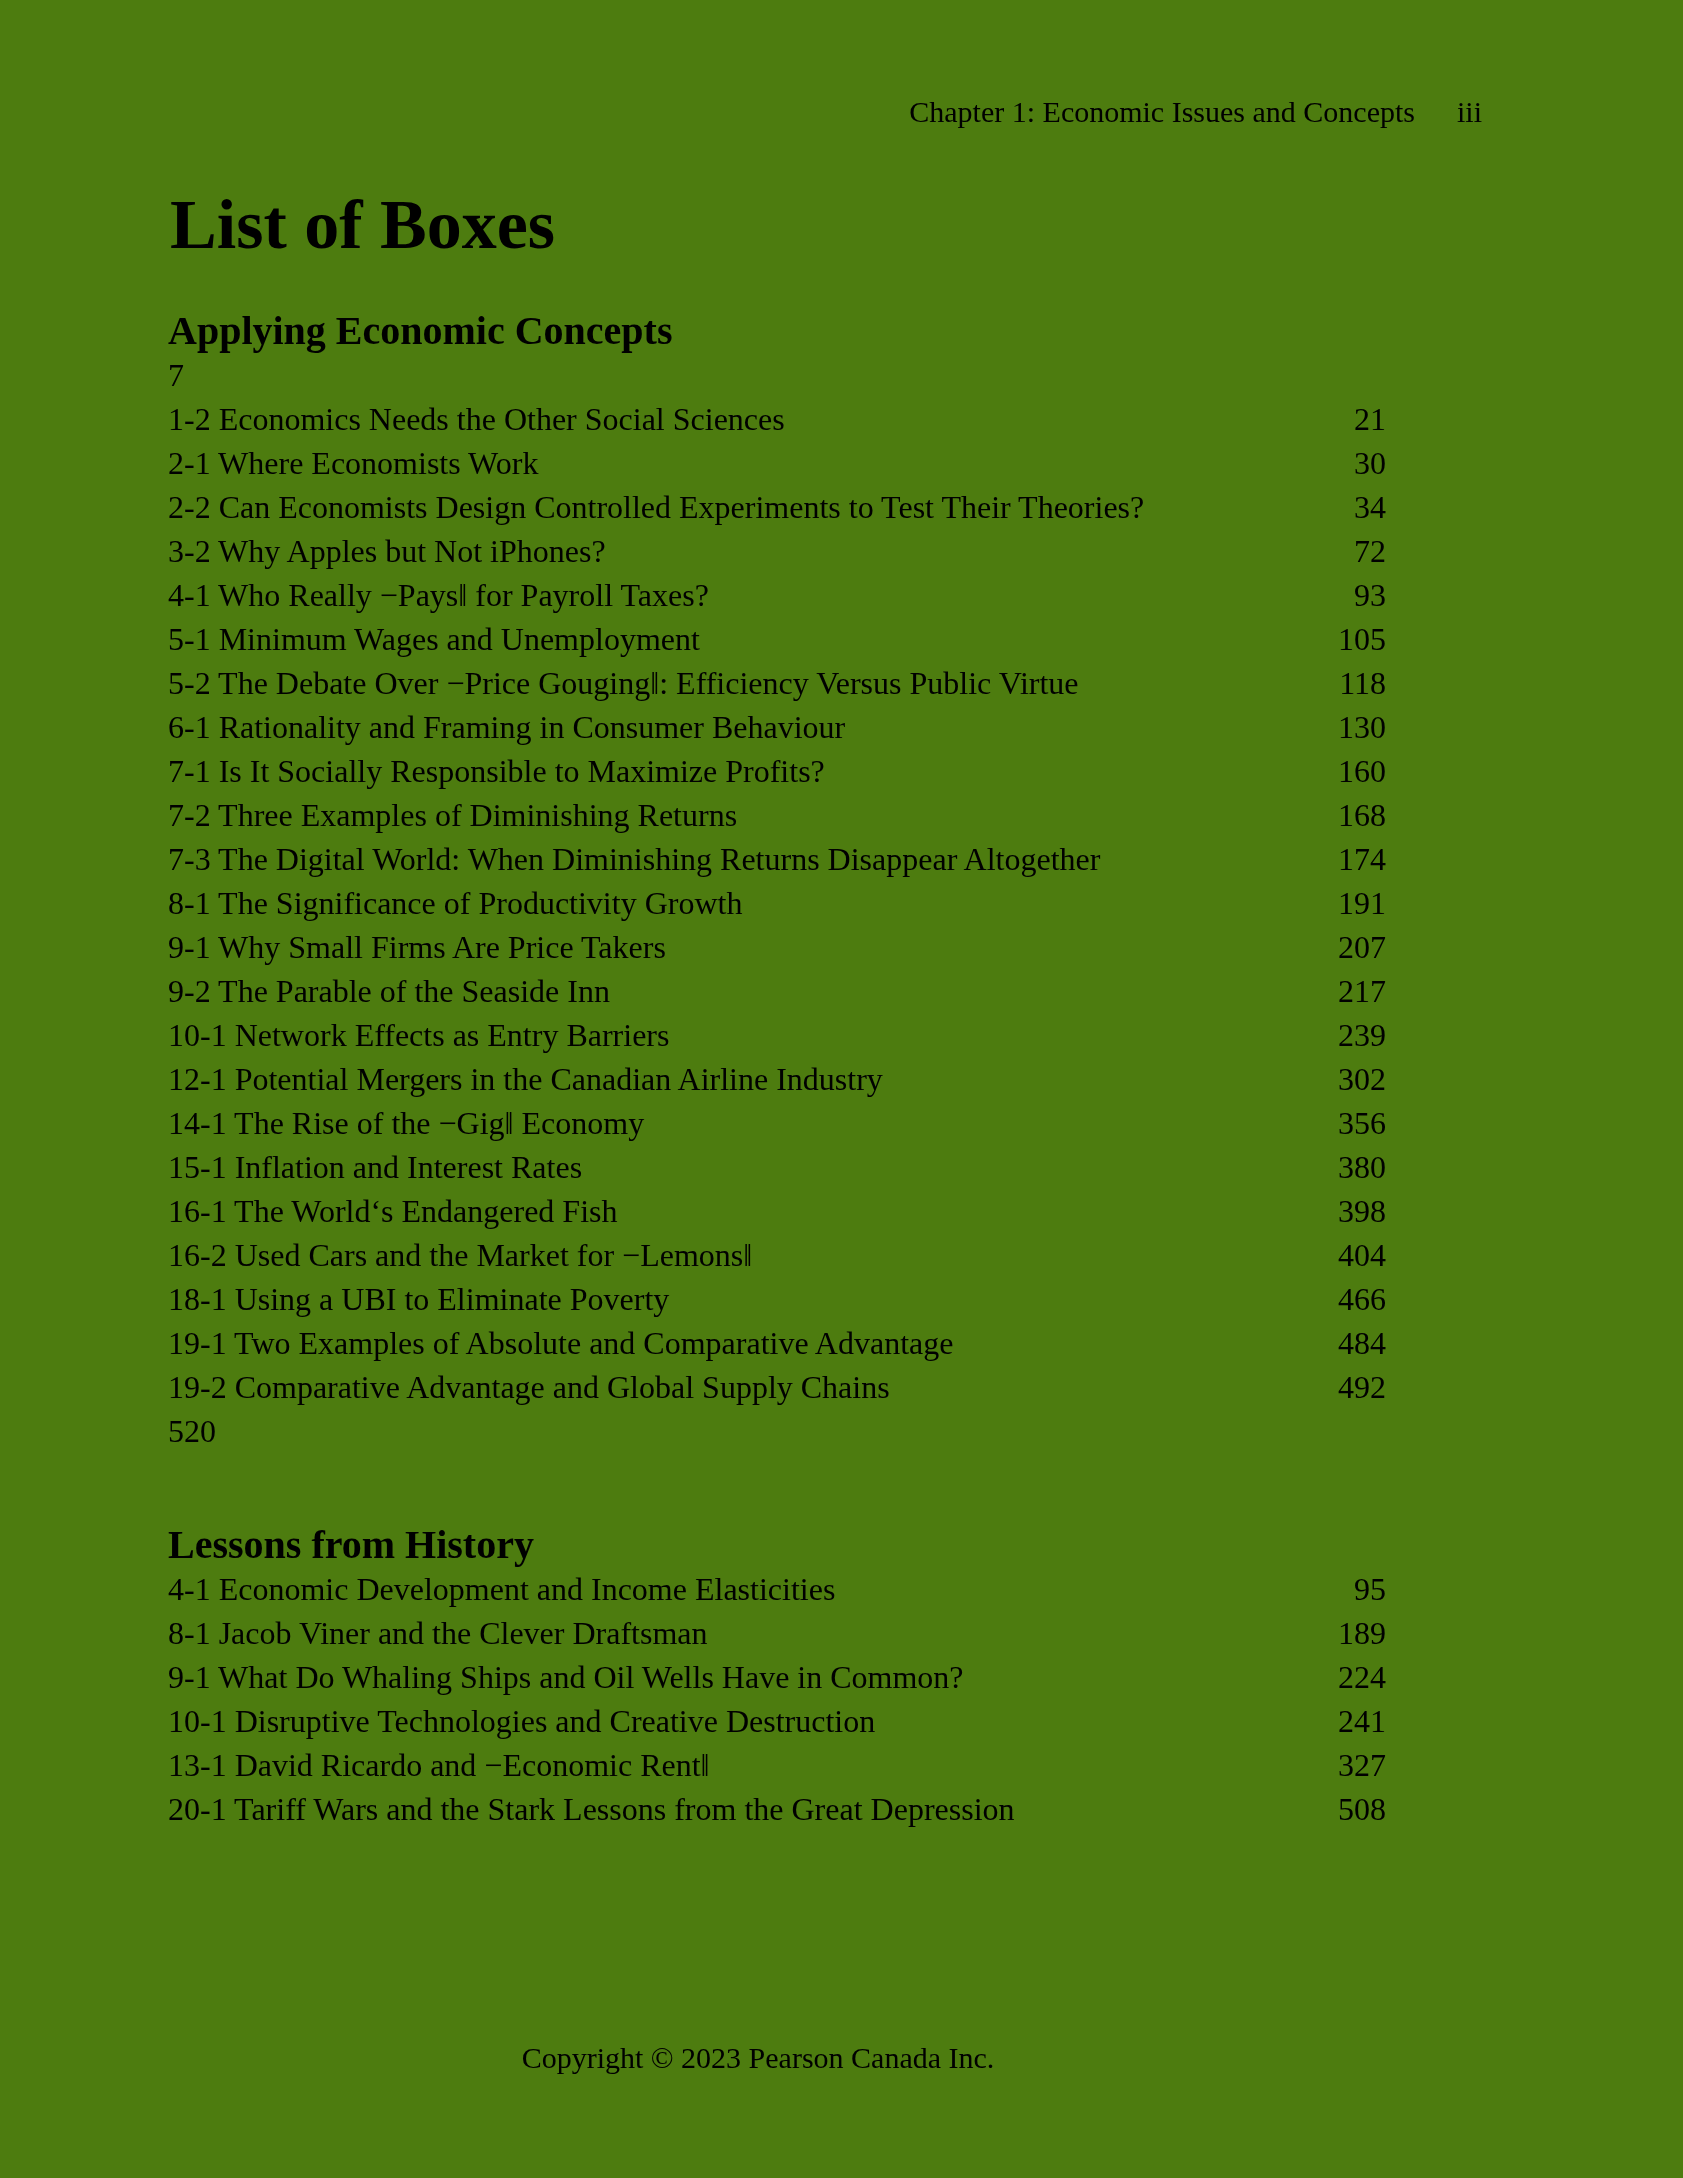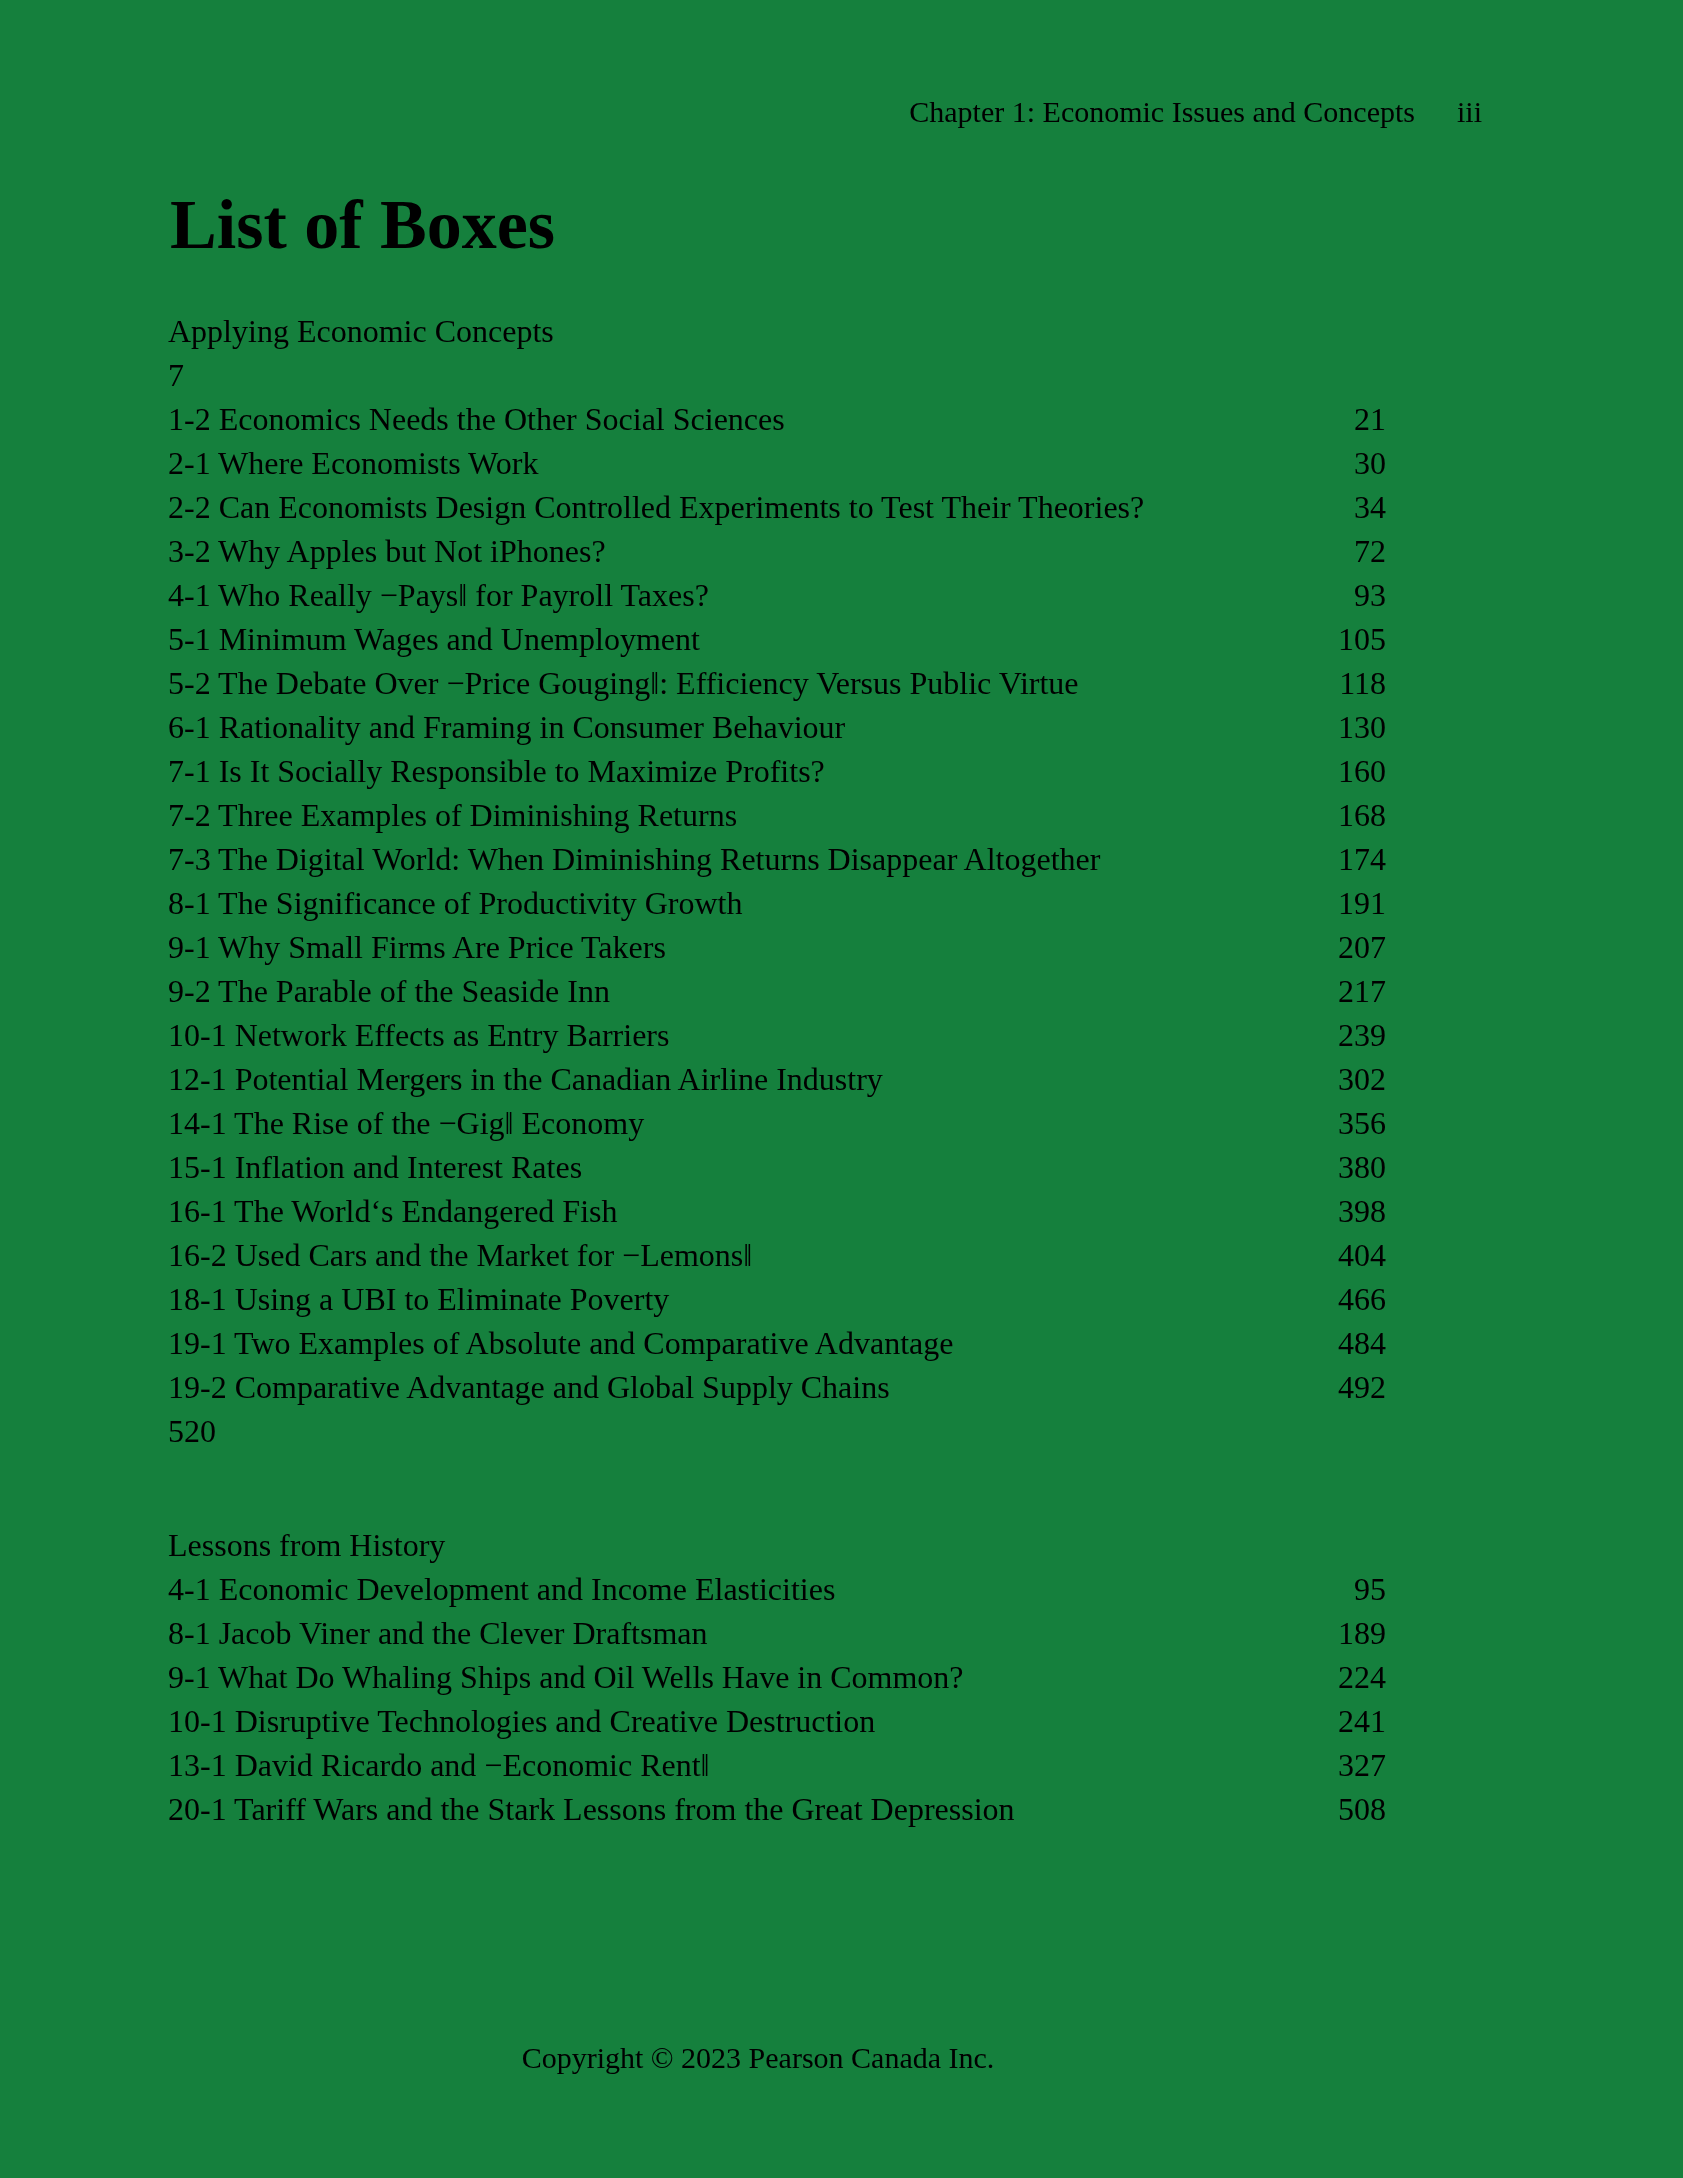--- a/index.html
+++ b/index.html
@@ -11,21 +11,21 @@
     width: 1683px;
     height: 2178px;
     position: relative;
     font-family: "Liberation Serif", "DejaVu Serif", serif;
     color: #000000;
     overflow: hidden;
   }
   .page {
     position: absolute;
     inset: 0;
-    background: #15803d;
+    background: #4d7c0f;
   }
   .running-header {
     position: absolute;
     top: 96px;
     left: 168px;
     right: 201px;
     text-align: right;
     font-size: 30px;
     line-height: 32px;
     white-space: nowrap;
@@ -45,23 +45,23 @@
   }
   .toc-section {
     position: absolute;
     left: 168px;
     width: 1218px; 
   }
   .toc-section.first  { top: 309px; }
   .toc-section.second { top: 1523px; }
   .toc-section h2 {
     margin: 0;
-    font-size: 32px;
+    font-size: 40px;
     line-height: 44px;
-    font-weight: 400;
+    font-weight: 700;
   }
   .entry-row {
     display: flex;
     justify-content: space-between;
     align-items: baseline;
     font-size: 32px;
     line-height: 44px;
     height: 44px;
     white-space: nowrap;
   }

